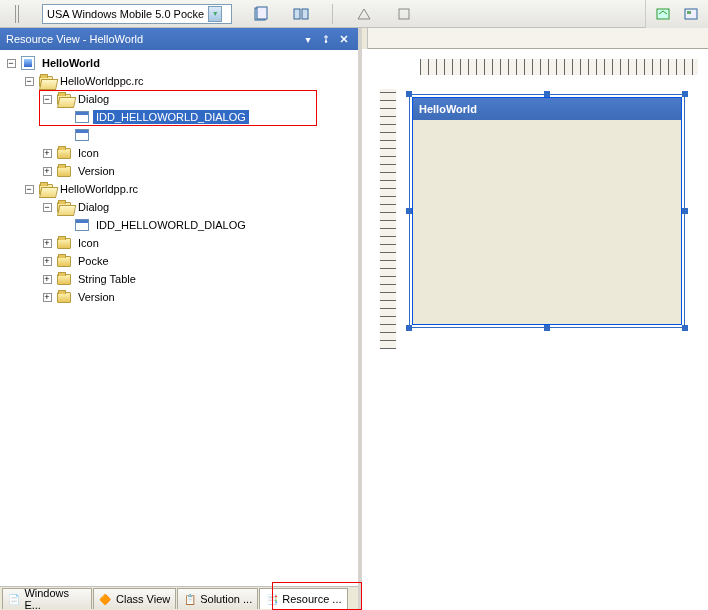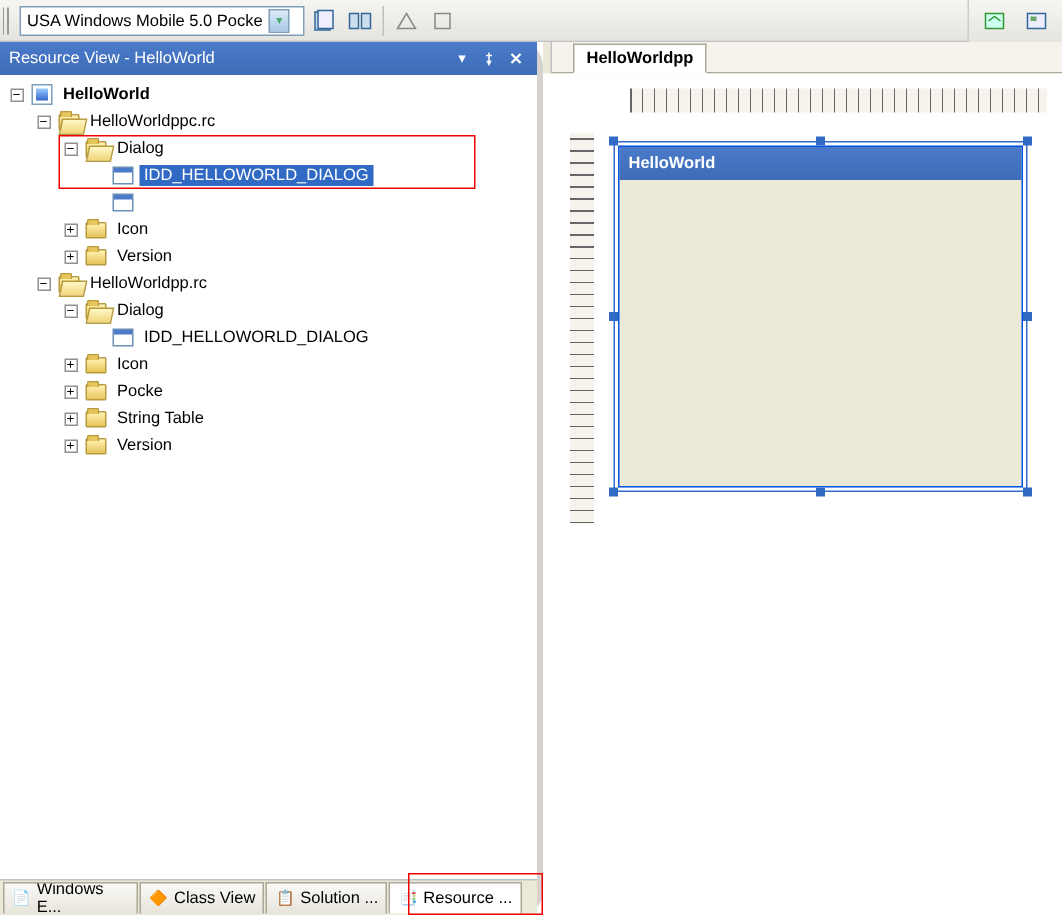--- a/index.html
+++ b/index.html
@@ -1,29 +1,29 @@
 <!DOCTYPE html>
 <html><head>
 <meta charset="utf-8">
 <style>
 * { box-sizing: border-box; margin: 0; padding: 0; font-family: Tahoma, sans-serif; font-size: 11px; }
 body { width: 708px; height: 610px; background: #fff; overflow: hidden; position: relative; }
 
-.toolbar-top { height: 28px; width:100%; background: linear-gradient(#f5f5f2,#e5e4df); border-bottom: 1px solid #c0c0c0; display: flex; align-items: center; padding: 0 2px; gap: 2px; }
+.toolbar-top { height: 28px; width:100%; background: linear-gradient(#f5f5f2,#e5e4df); border-bottom: 1px solid #c0c0c0; display: flex; align-items: center; padding: 0 15px; gap: 18px; }
 .toolbar-top-right { position:absolute; right:0; top:0; height:28px; background: linear-gradient(#f5f5f2,#e5e4df); display:flex; align-items:center; padding:0 6px; gap:6px; border-left:1px solid #ccc; }
 .grip { width: 5px; height: 18px; background: repeating-linear-gradient(90deg,#999 0 1px,transparent 1px 3px); margin-right:4px; }
 .combo { height: 20px; background: #fff; border: 1px solid #7e9db9; display: flex; align-items: center; padding: 0 2px 0 4px; font-size: 11px; }
 .combo .dd { width: 14px; height: 16px; background: linear-gradient(#dbeaf9,#a8c8e4); border: 1px solid #7e9db9; display:flex; align-items:center; justify-content:center; font-size:8px; color:#4a6; margin-left:4px; }
 .tbtn { width: 22px; height: 22px; display:flex; align-items:center; justify-content:center; border:1px solid transparent; border-radius:2px; }
 .tbtn svg { width:16px; height:16px; }
 .sep { width:1px; height:20px; background:#c0c0c0; margin:0 2px; }
 
 .main { position:absolute; top:28px; left:0; right:0; bottom:0; display:flex; }
 
-.left-pane { width: 362px; display:flex; flex-direction:column; border-right: 4px solid #d6d3ce; position:relative;border-radius:16px; }
+.left-pane { width: 362px; display:flex; flex-direction:column; border-right: 4px solid #d6d3ce; position:relative; }
 .pane-title { height: 22px; background: linear-gradient(#4a7ac9,#3e6cb8); color:#fff; display:flex; align-items:center; padding:0 6px; font-size:11px; }
 .pane-title .spacer { flex:1; }
 .pane-title .wbtn { width:16px; height:15px; display:flex; align-items:center; justify-content:center; color:#fff; font-size:10px; margin-left:2px; }
 .pane-title .wbtn svg { width:10px; height:10px; }
 
 .tree { flex:1; background:#fff; overflow:auto; padding:4px 2px; font-size:12px; }
 .tree-row { display:flex; align-items:center; height:18px; white-space:nowrap; }
 .tw { width:18px; height:18px; display:flex; align-items:center; justify-content:center; }
 .expander { width:9px; height:9px; border:1px solid #919191; background:#fff; display:flex; align-items:center; justify-content:center; font-size:9px; line-height:1; color:#000; cursor:pointer; }
 .icon { width:16px; height:16px; display:flex; align-items:center; justify-content:center; margin-right:3px; }
@@ -280,23 +280,20 @@
           <span class="ti">📑</span>
           <span>Resource ...</span>
         </div>
     </div>
     <div class="red-box" style="bottom:0; left:272px; width:90px; height:28px"></div>
   </div>
 
   <div class="right-pane">
     <div class="thin-border"></div>
     <div class="doc-tabs">
-      <div class="doc-tab active">
-          <span>HelloWorldpp</span>
-        </div>
     </div>
     <div class="designer">
       <div class="ruler-h"></div>
       <div class="ruler-v"></div>
       <div class="dlg-outer">
         <div class="dlg-sel"></div>
         <div class="handle h-tl"></div>
         <div class="handle h-tr"></div>
         <div class="handle h-bl"></div>
         <div class="handle h-br"></div>

